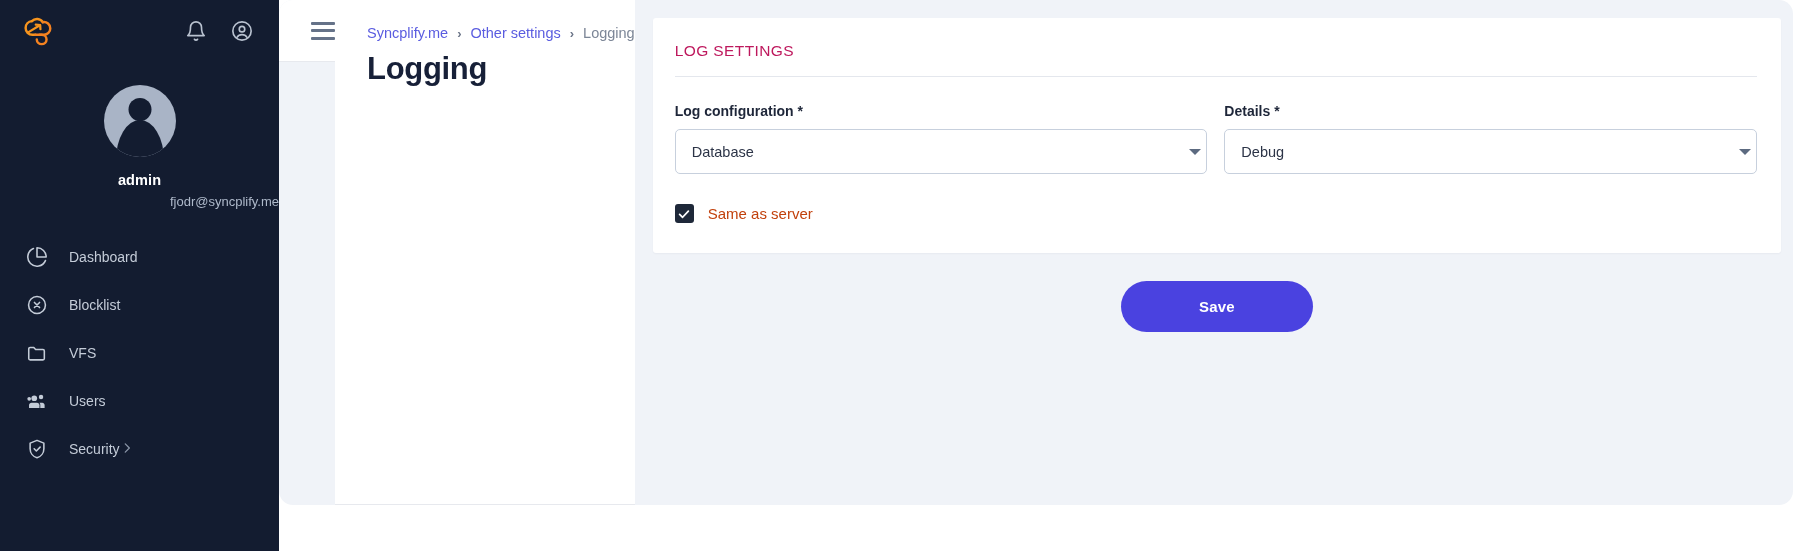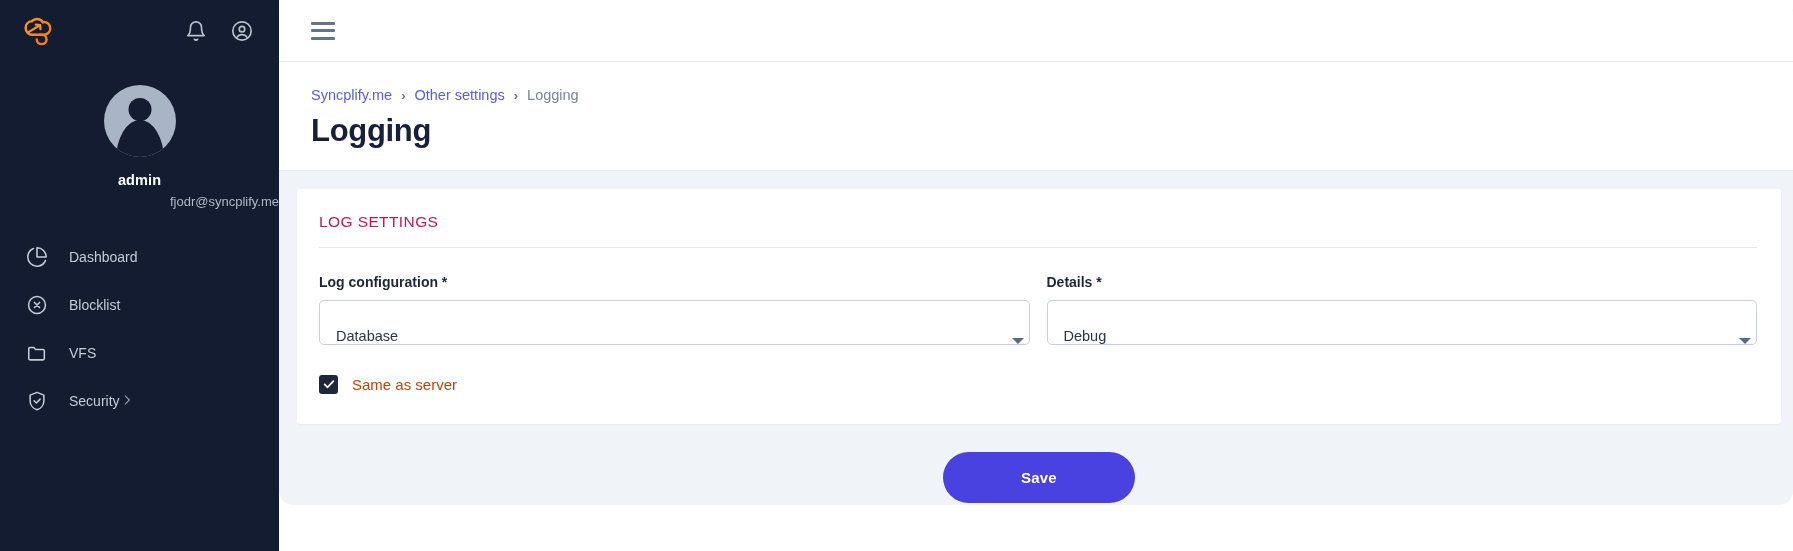--- a/index.html
+++ b/index.html
@@ -108,21 +108,21 @@
     width: 14px; height: 14px;
     color: #8b96a8;
   }
 
   
   .main {
     flex: 1;
     height: 505px;
     background: #f0f3f8;
     display: flex;
-    flex-direction: column;
+    flex-direction: row;
     overflow: hidden;
     border-radius: 14px;
   }
   .topbar {
     height: 62px;
     background: #ffffff;
     border-bottom: 1px solid #e7e9ee;
     display: flex;
     align-items: center;
     padding-left: 32px;
@@ -204,21 +204,21 @@
     font-weight: bold;
     color: #1e2639;
     margin-bottom: 10px;
   }
   .select {
     height: 45px;
     border: 1px solid #c7d0dd;
     border-radius: 5px;
     background: #ffffff;
     display: flex;
-    align-items: flex-end;
+    align-items: center;
     padding: 0 5px 0 16px;
     cursor: pointer;
     position: relative;
   }
   .select-value {
     font-size: 14.5px;
     color: #2c3447;
     flex: 1;
   }
   .caret {
@@ -340,20 +340,32 @@
       <div class="nav-item">
         <span>
           <svg class="nav-ico" viewBox="0 0 24 24" fill="none" stroke="currentColor" stroke-width="1.7" stroke-linecap="round" stroke-linejoin="round">
             <path d="M3 7.5a1.5 1.5 0 0 1 1.5-1.5h4l2 2.2h8A1.5 1.5 0 0 1 20 9.7v8.3a1.5 1.5 0 0 1-1.5 1.5h-14A1.5 1.5 0 0 1 3 18z"></path>
           </svg>
         </span>
         <span>VFS</span>
       </div>
 
 
+      <div class="nav-item">
+        <span>
+          <svg class="nav-ico" viewBox="0 0 24 24" fill="currentColor">
+            <circle cx="9" cy="9" r="3.1"></circle>
+            <circle cx="16.4" cy="7.6" r="2.4"></circle>
+            <circle cx="3.5" cy="9.6" r="2"></circle>
+            <path d="M3.3 19.5v-3c0-1.5 1.2-2.6 2.7-2.6h6c1.5 0 2.7 1.1 2.7 2.6v3z"></path>
+            <path d="M15.6 19.5v-3.3c0-.9-.3-1.7-.9-2.3h3c1.4 0 2.6 1.1 2.6 2.5v3.1z"></path>
+          </svg>
+        </span>
+        <span>Users</span>
+      </div>
 
       <div class="nav-item">
         <span>
           <svg class="nav-ico" viewBox="0 0 24 24" fill="none" stroke="currentColor" stroke-width="1.7" stroke-linecap="round" stroke-linejoin="round">
             <path d="M12 2.6 4.5 5.6v6c0 4.6 3.1 8.7 7.5 9.9 4.4-1.2 7.5-5.3 7.5-9.9v-6z"></path>
             <path d="M8.9 11.8 11.3 14.2 15.4 10"></path>
           </svg>
         </span>
         <span>Security</span>
         <span>

